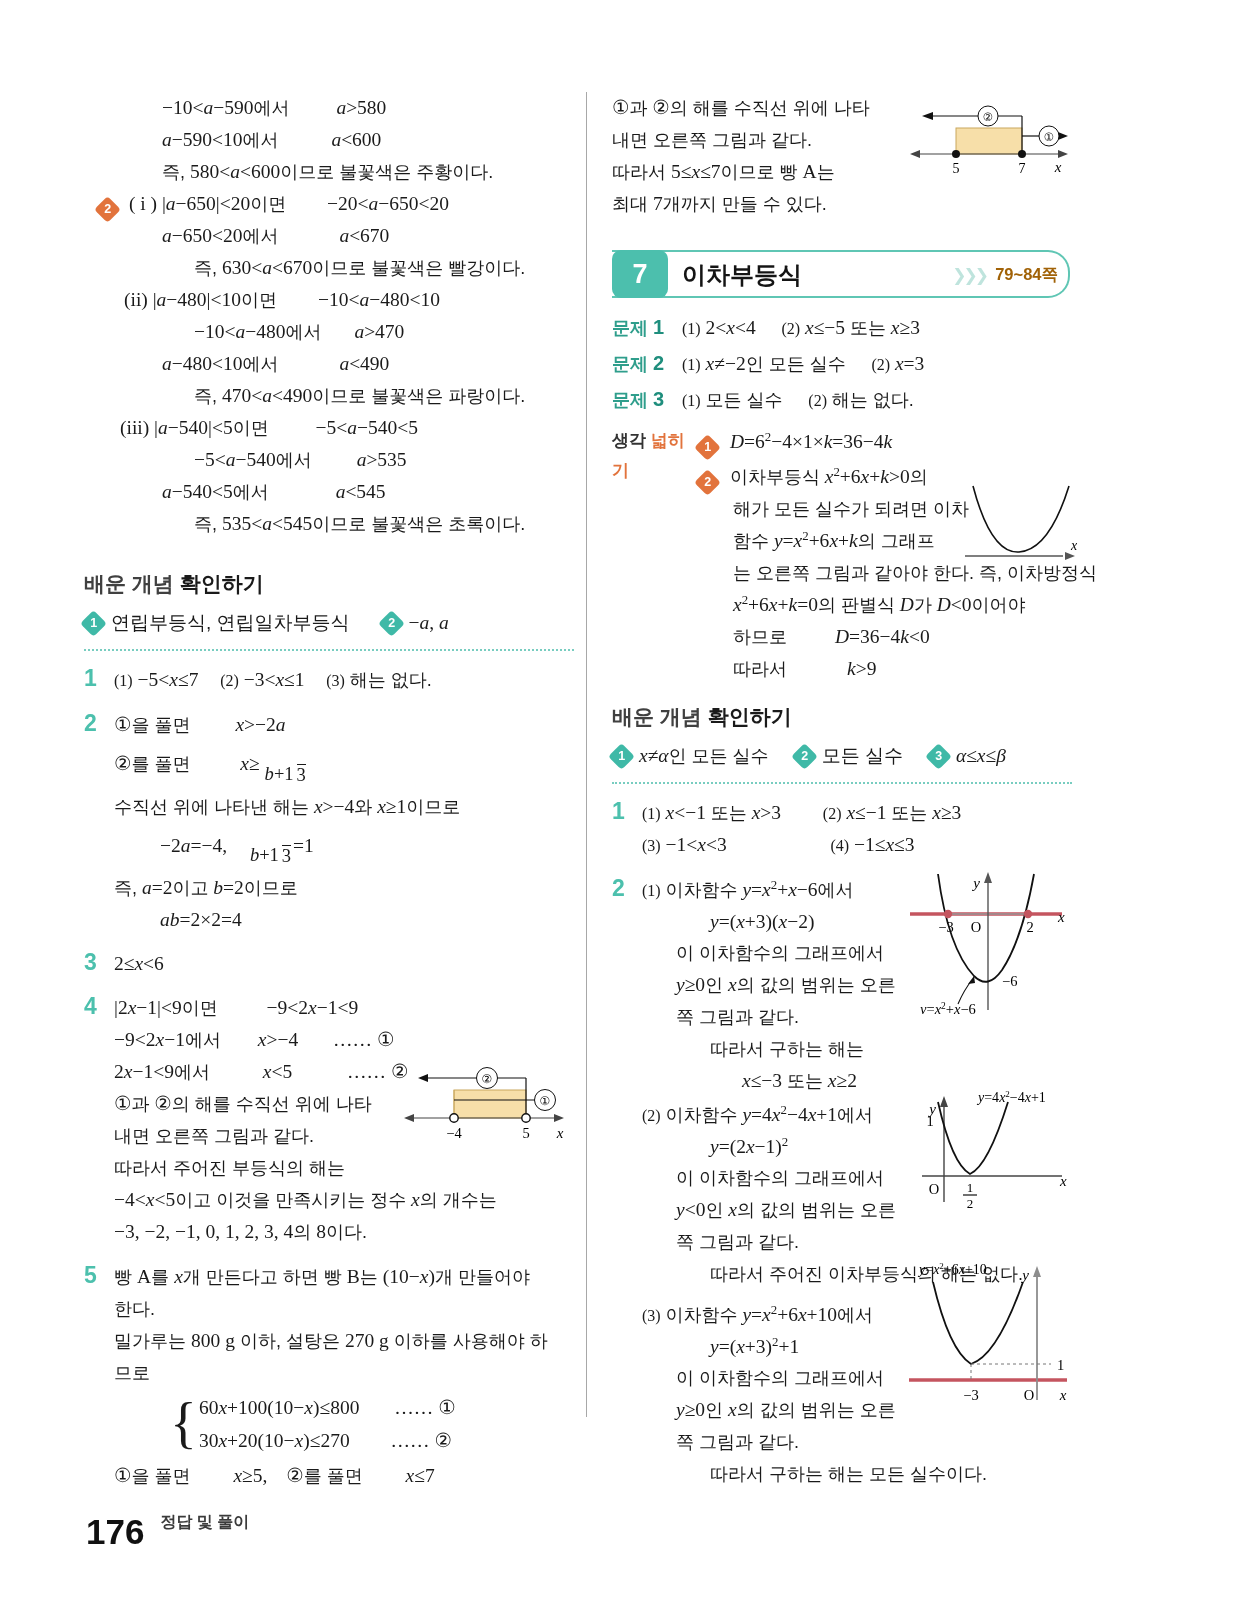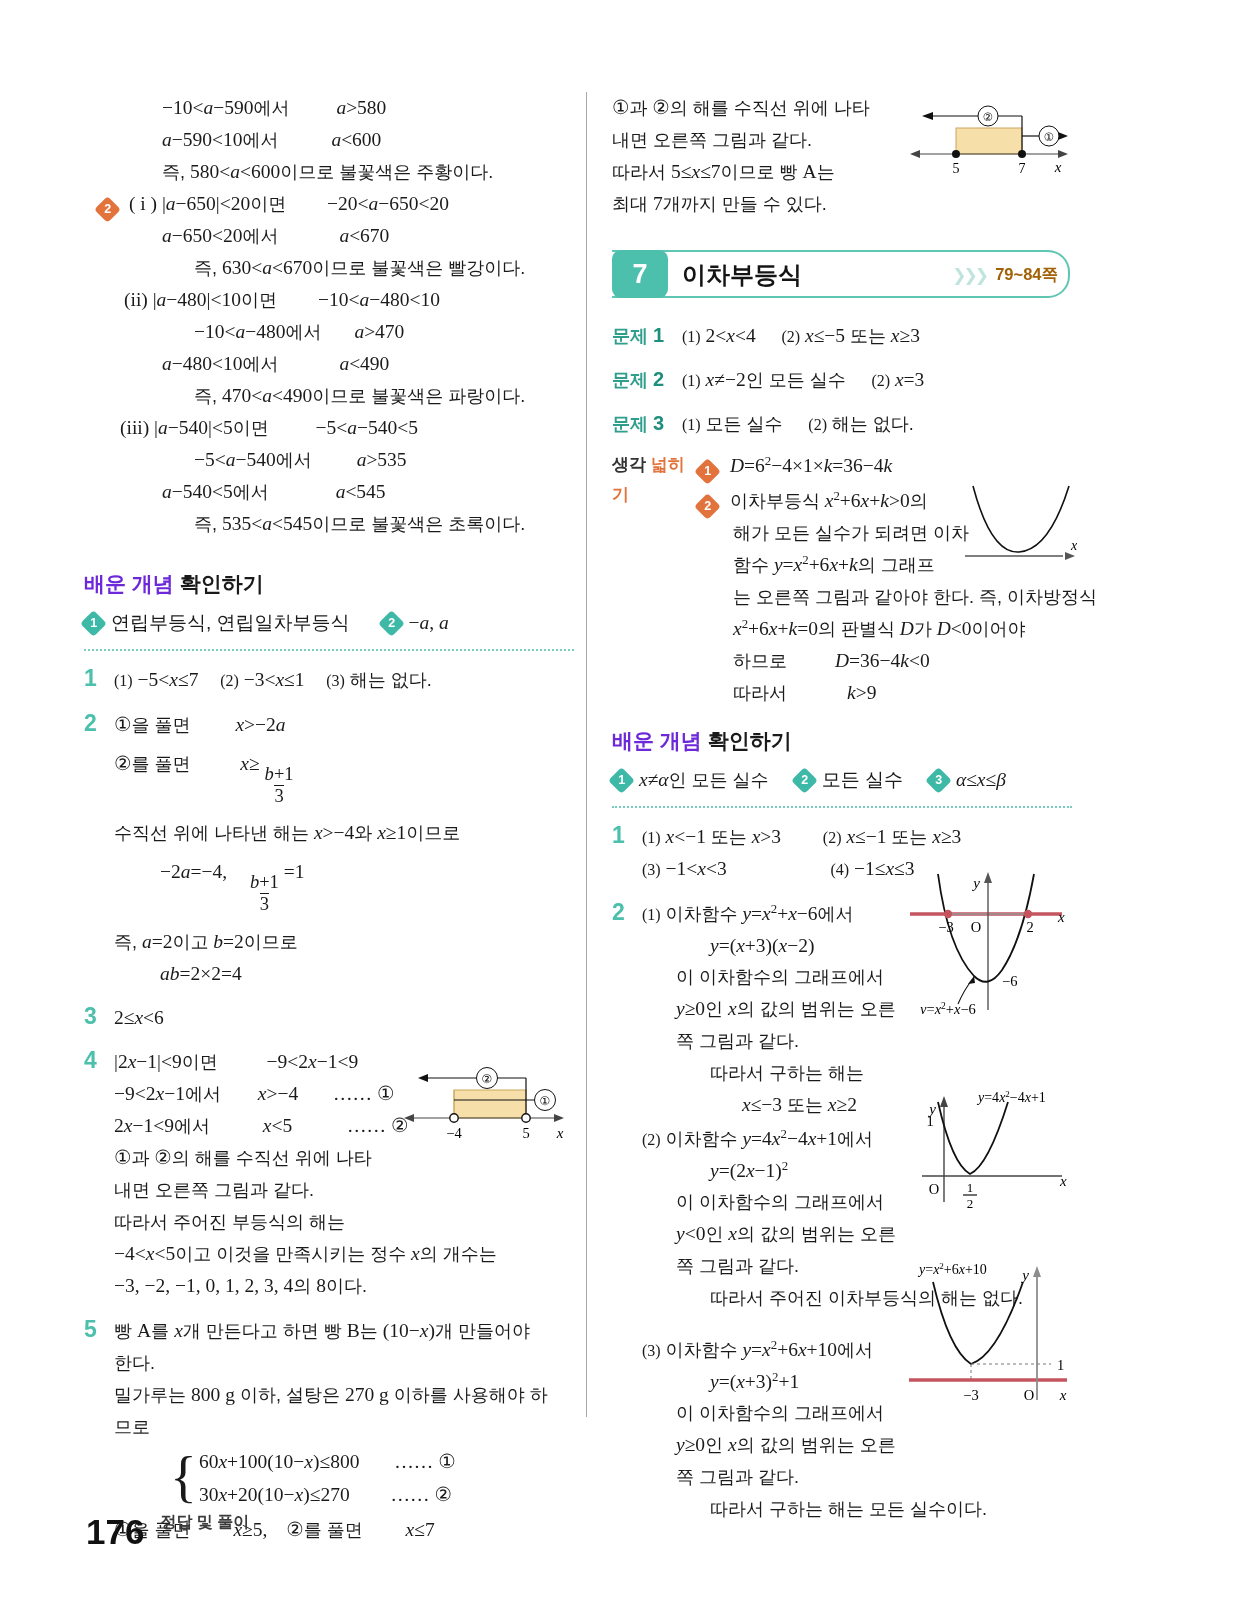--- a/index.html
+++ b/index.html
@@ -40,21 +40,21 @@
     color:#fff; font-family:"Liberation Sans", sans-serif;
     font-weight:bold; font-size:12.5px; line-height:1;
   }
   .dia.teal { background:#3fb9a7; }
 
   
   .concept-head {
     font-family:"Liberation Sans", sans-serif;
     font-size:21px; font-weight:bold; margin-top:14px;
   }
-  .concept-head .hl { color:#6d28d9;margin-top:25px; }
+  .concept-head .hl { color:#404040;margin-top:25px; }
   .concept-head .bk { color:#1a1a1a; }
   .concept-answers {
     display:flex; align-items:center; gap:10px;
     margin-top:12px; font-size:19.5px;
   }
   .concept-answers .grp { display:flex; align-items:center; gap:8px; }
   .dotted {
     border-bottom:2.5px dotted #78cdc0;
     margin-top:13px; margin-bottom:6px; height:0;
   }
@@ -94,21 +94,21 @@
     position:absolute; right:14px; top:14px;
     font-family:"Liberation Sans", sans-serif;
     font-weight:bold; font-size:16.5px; color:#a16207;
   }
   .chev {
     position:absolute; right:86px; top:15px;
     color:#bfe4dd; font-size:17px; letter-spacing:-3px;
   }
 
   
-  .q-row { display:flex; margin-top:20px; align-items:center; }
+  .q-row { display:flex; margin-top:12px; align-items:center; }
   .q-label {
     flex:0 0 70px;
     font-family:"Liberation Sans", sans-serif;
     font-weight:bold; font-size:18px; color:#2f9e8c;
   }
   .q-label b { color:#1f8e7d; font-size:20px; }
   .q-body { flex:1 1 auto; font-size:19.5px; }
 
   
   .think-row { display:flex; margin-top:14px; }
@@ -131,22 +131,22 @@
     font-family:"Liberation Sans", sans-serif;
     font-weight:600; font-size:16px; color:#3b3b3b;
   }
 
   
   .fig { position:absolute; }
   .fig svg { display:block; }
 
   sup.sp { font-size:0.66em; vertical-align:super; line-height:0; }
   .frac {
-    display:inline-flex; flex-direction:column; align-items:center;
-    vertical-align:-0.52em; line-height:1.02; margin:12px 2px;
+    display:inline-flex; flex-direction:row; align-items:flex-end;
+    vertical-align:-0.52em; line-height:1.02; margin:6px 2px;
     font-size:0.95em;
   }
   .frac .den { border-top:1.4px solid #1a1a1a; padding-top:1px; }
   .frac .num { padding:0 3px 1px; }
   .brace-sys { display:flex; align-items:center; }
   .brace-sys .bigbrace {
     font-size:56px; line-height:0.82; font-family:"Liberation Serif", serif;
     margin-right:2px; font-weight:300;
   }
   .sys-lines div { line-height:33px; font-size:19.5px; white-space:nowrap; }
@@ -530,21 +530,21 @@
         <div class="ln nowrap" style="padding-left:68px">
           <span class="mth"><i class="v">y</i>=(2<i class="v">x</i>−1)<sup class="sp">2</sup></span>
         </div>
         <div class="ln nowrap" style="padding-left:34px"><span class="krn">이 이차함수의 그래프에서</span></div>
         <div class="ln nowrap" style="padding-left:34px">
           <span class="mth"><i class="v">y</i>&lt;0</span><span class="krn">인</span> <span class="mth"><i class="v">x</i></span><span class="krn">의 값의 범위는 오른</span>
         </div>
         <div class="ln nowrap" style="padding-left:34px"><span class="krn">쪽 그림과 같다.</span></div>
         <div class="ln nowrap" style="padding-left:68px"><span class="krn">따라서 주어진 이차부등식의 해는 없다.</span></div>
 
-        <div class="ln nowrap" style="margin-top:20px">
+        <div class="ln nowrap" style="margin-top:9px">
           <span class="mth" style="font-size:16px">(3)</span> <span class="krn">이차함수</span> <span class="mth"><i class="v">y</i>=<i class="v">x</i><sup class="sp">2</sup>+6<i class="v">x</i>+10</span><span class="krn">에서</span>
         </div>
         <div class="ln nowrap" style="padding-left:68px">
           <span class="mth"><i class="v">y</i>=(<i class="v">x</i>+3)<sup class="sp">2</sup>+1</span>
         </div>
         <div class="ln nowrap" style="padding-left:34px"><span class="krn">이 이차함수의 그래프에서</span></div>
         <div class="ln nowrap" style="padding-left:34px">
           <span class="mth"><i class="v">y</i>≥0</span><span class="krn">인</span> <span class="mth"><i class="v">x</i></span><span class="krn">의 값의 범위는 오른</span>
         </div>
         <div class="ln nowrap" style="padding-left:34px"><span class="krn">쪽 그림과 같다.</span></div>

